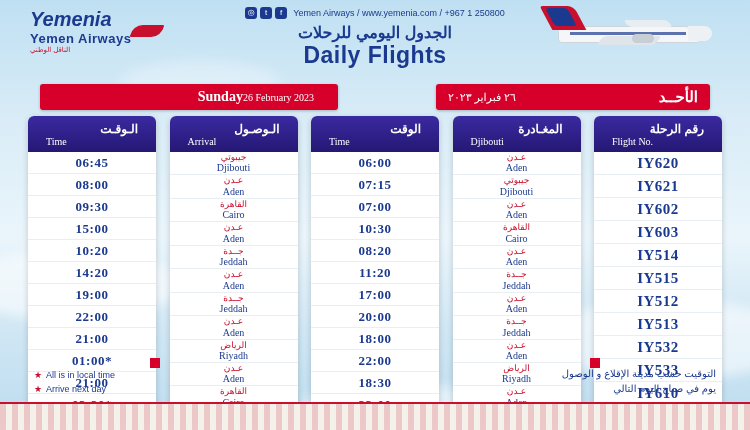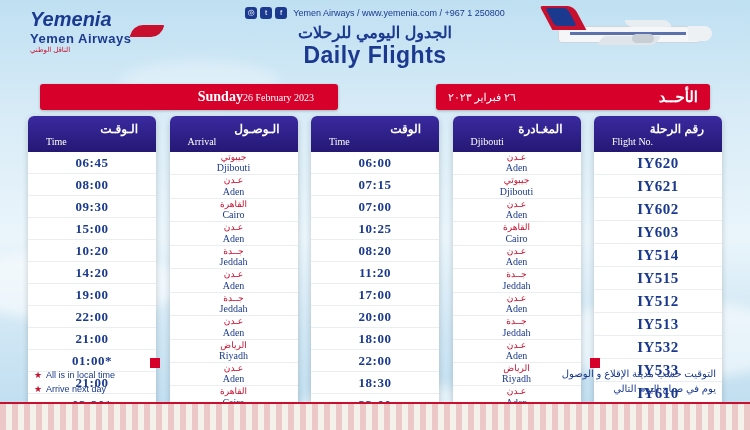--- a/index.html
+++ b/index.html
@@ -241,21 +241,21 @@
         <div class="cell">
           <div class="time">06:00</div>
         </div>
         <div class="cell">
           <div class="time">07:15</div>
         </div>
         <div class="cell">
           <div class="time">07:00</div>
         </div>
         <div class="cell">
-          <div class="time">10:25</div>
+          <div class="time">10:30</div>
         </div>
         <div class="cell">
           <div class="time">08:20</div>
         </div>
         <div class="cell">
           <div class="time">11:20</div>
         </div>
         <div class="cell">
           <div class="time">17:00</div>
         </div>

